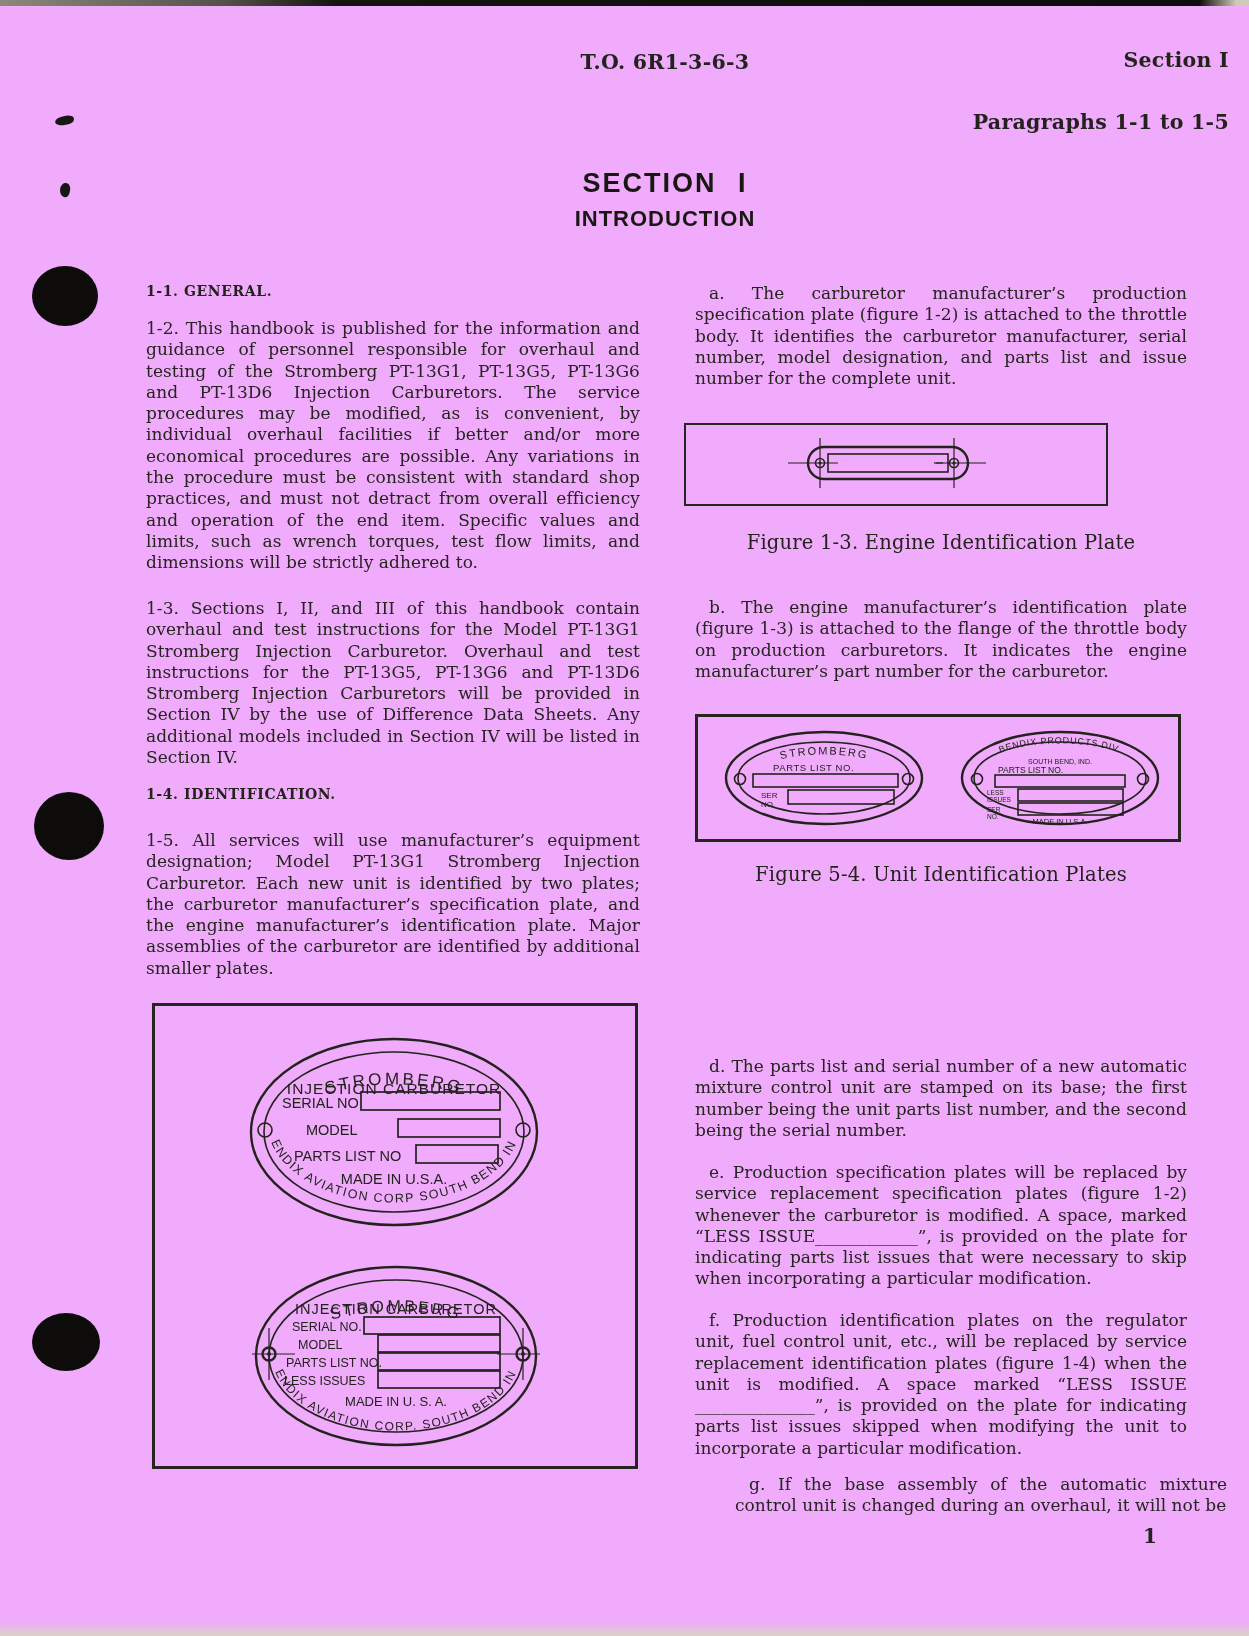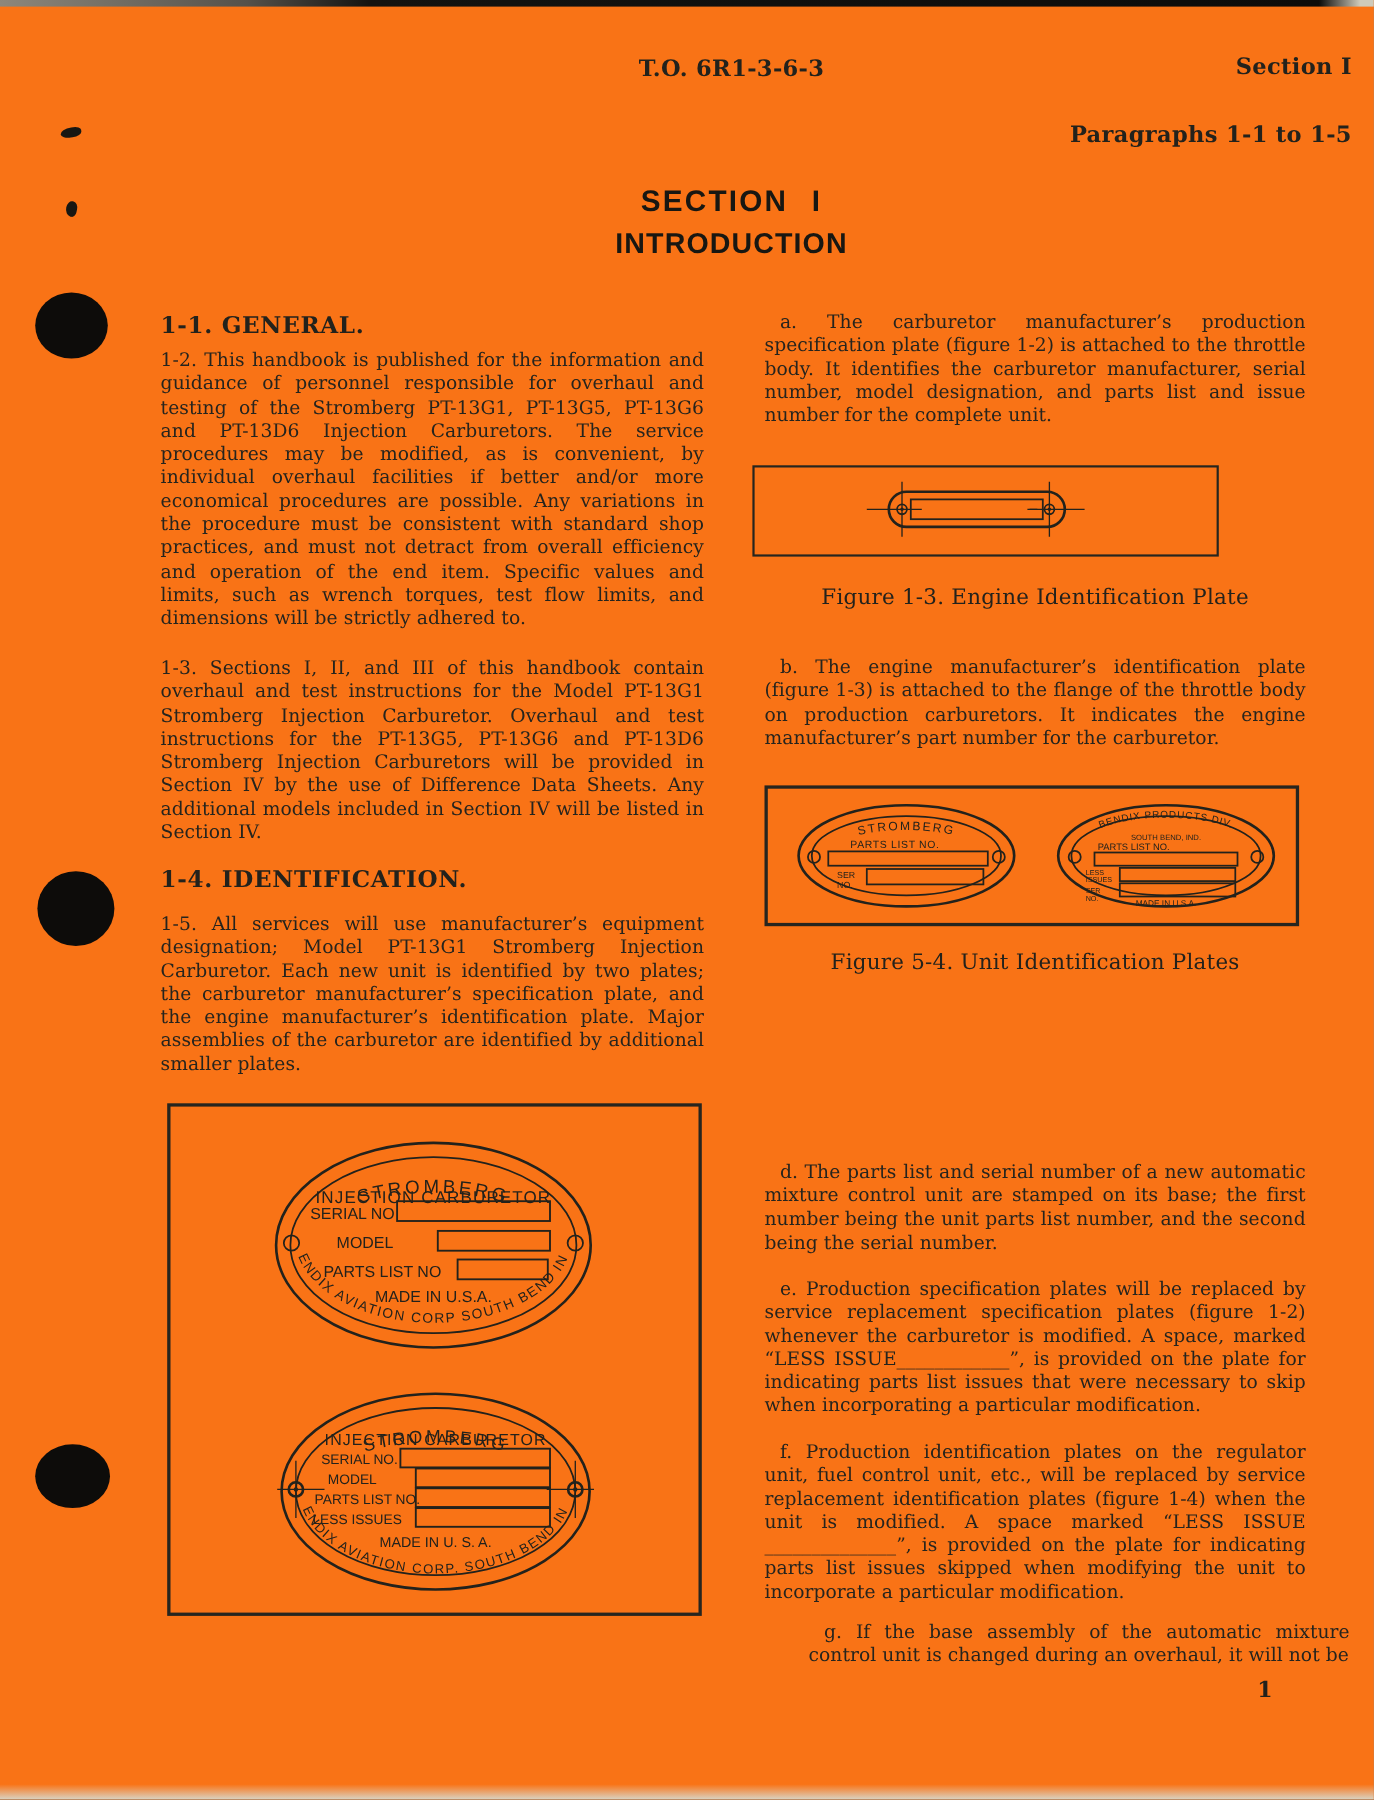--- a/index.html
+++ b/index.html
@@ -1,19 +1,19 @@
 <!DOCTYPE html>
 <html><head>
 <meta charset="utf-8">
 <style>
   html,body{margin:0;padding:0;background:#8a8a85;}
   .page{
     position:relative;
     width:1249px;height:1636px;
-    background:#f97316;
+    background:#f0abfc;
     overflow:hidden;
     font-family:"DejaVu Serif",serif;
     color:#23221c;
   }
   .abs{position:absolute;}
   .top-strip{
     left:0;top:0;width:1249px;height:6px;
     background:linear-gradient(90deg,#8d877b 0%,#55514a 18%,#141310 27%,#0d0c0a 96%,#cfcaba 99%);
   }
   .bottom-shade{
@@ -25,27 +25,27 @@
     background:#0d0c0a;
   }
   .smudge{background:#181712;}
   .hdr-serif{font-size:20.5px;font-weight:600;letter-spacing:0.3px;white-space:nowrap;}
   .hdr-right{right:20px;text-align:right;}
   .hsec{
     font-family:"Liberation Sans",sans-serif;font-weight:bold;color:#181712;
     text-align:center;white-space:nowrap;
   }
   .h-section{left:380px;width:570px;top:168px;font-size:27px;letter-spacing:2px;word-spacing:12px;}
-  .h-intro{left:380px;width:570px;top:206px;font-size:26px;letter-spacing:1px;}
+  .h-intro{left:380px;width:570px;top:206px;font-size:22px;letter-spacing:1px;}
   .body-text{
     font-size:17px;line-height:21.3px;text-align:justify;
     letter-spacing:0.05px;color:#25241e;
   }
   .lettered{text-indent:14px;}
-  .para-head{font-weight:bold;font-size:21px;letter-spacing:0.6px;white-space:nowrap;}
+  .para-head{font-weight:bold;font-size:14px;letter-spacing:0.6px;white-space:nowrap;}
   .col-left{left:146px;width:494px;}
   .col-right{left:695px;width:492px;}
   .fig-box{border:3px solid #26251f;background:transparent;}
   .fig-box-thin{border:2.5px solid #26251f;}
   .caption{font-size:19.5px;text-align:center;letter-spacing:0.2px;white-space:nowrap;}
   .page-num{font-size:20px;font-weight:bold;}
   svg text{font-family:"Liberation Sans",sans-serif;fill:#23221c;}
   .pl1{fill:none;stroke:#23221c;stroke-width:1.6;}
   .pl2{fill:none;stroke:#23221c;stroke-width:2.4;}
   .pr{fill:none;stroke:#23221c;stroke-width:1.7;}

